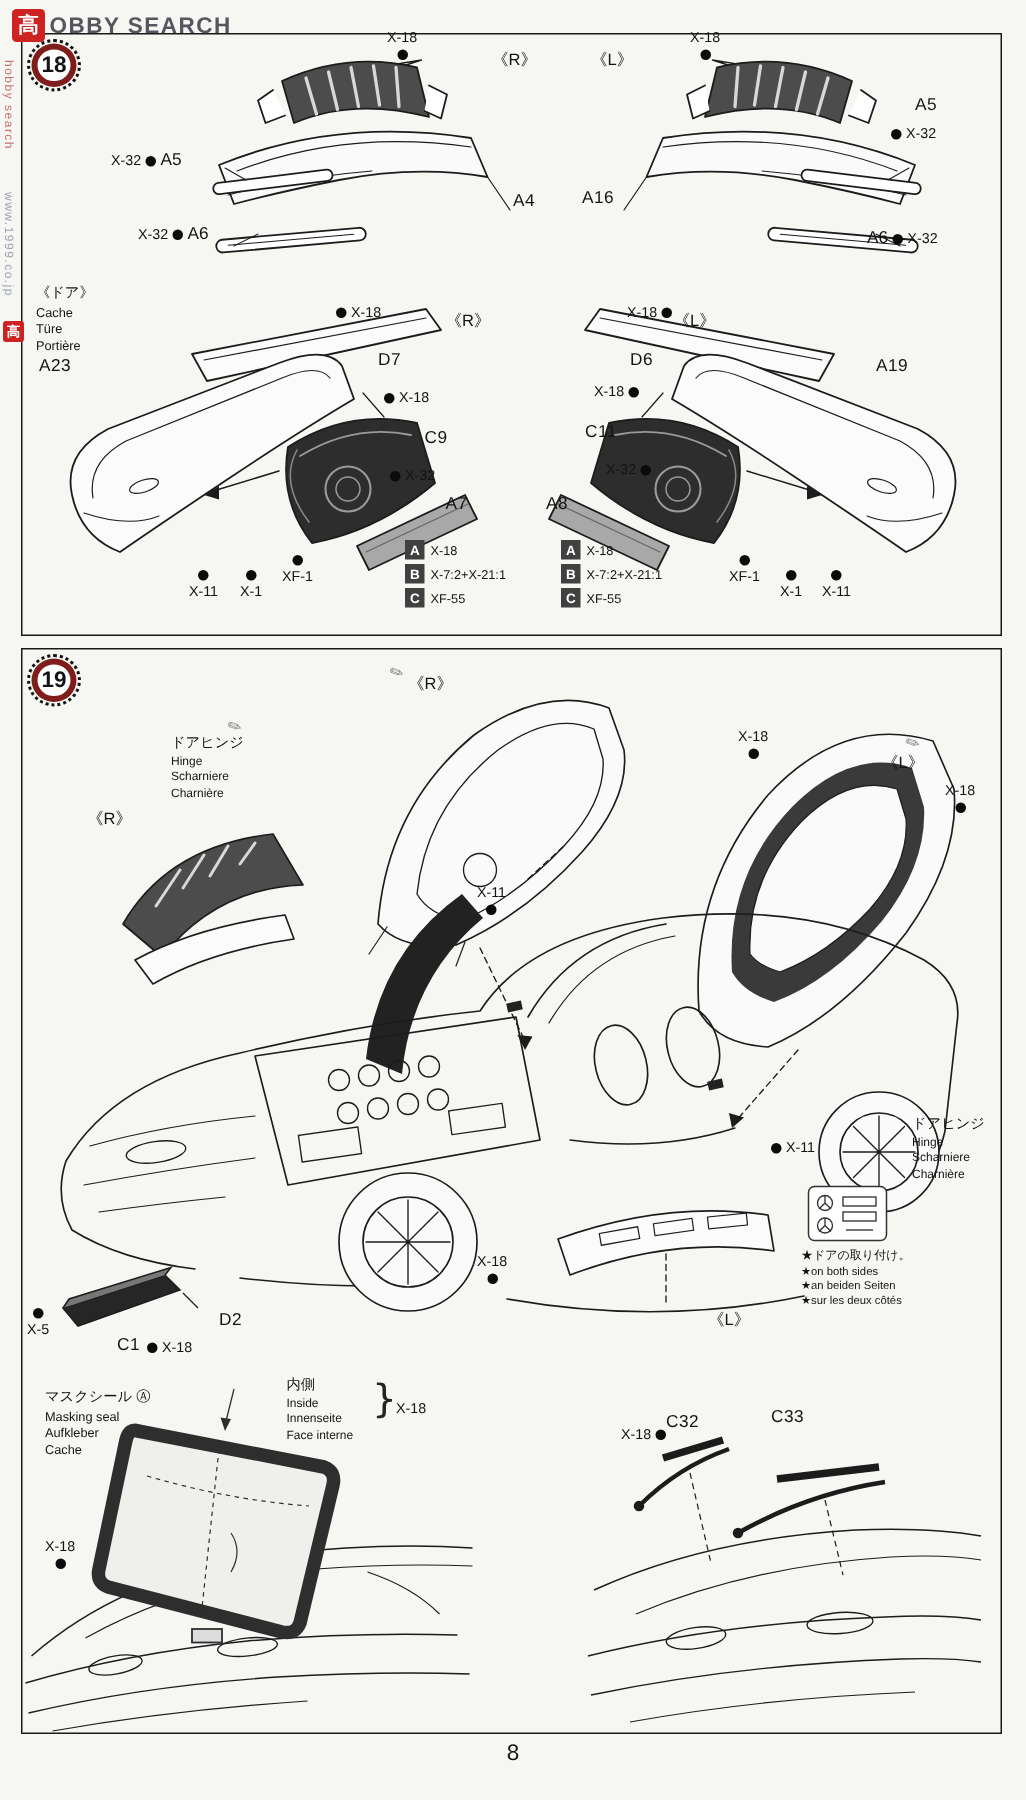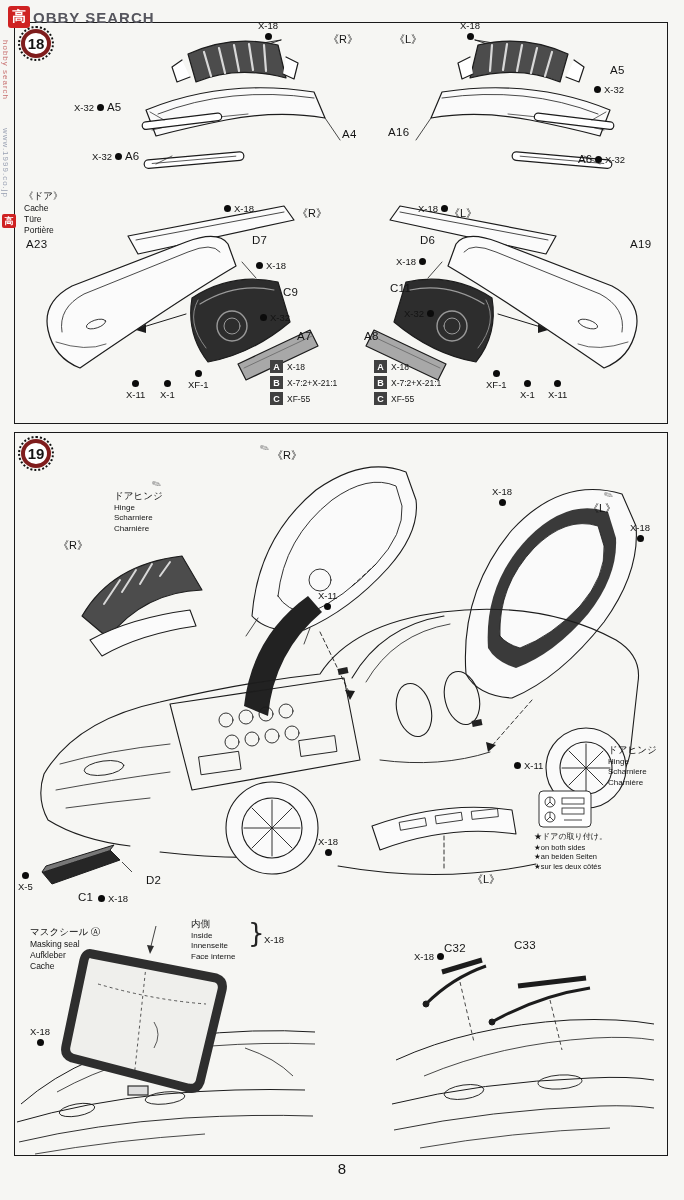--- a/index.html
+++ b/index.html
@@ -138,21 +138,21 @@
   </div>
   <div class="side" style="left:297px;top:206px">《R》</div>
   <div class="side" style="left:449px;top:206px">《L》</div>
   <div class="callout" style="left:418px;top:203px">
     <span>X-18</span>
       <span class="dot"></span>
   </div>
   <div class="part" style="left:26px;top:238px">A23</div>
   <div class="part" style="left:252px;top:234px">D7</div>
   <div class="part" style="left:420px;top:234px">D6</div>
-  <div class="part" style="left:630px;top:238px">A19</div>
+  <div class="part" style="left:584px;top:238px">A19</div>
   <div class="callout" style="left:256px;top:260px">
     <span class="dot"></span>
       <span>X-18</span>
   </div>
   <div class="callout" style="left:396px;top:256px">
     <span>X-18</span>
       <span class="dot"></span>
   </div>
   <div class="part" style="left:283px;top:286px">C9</div>
   <div class="part" style="left:390px;top:282px">C11</div>

